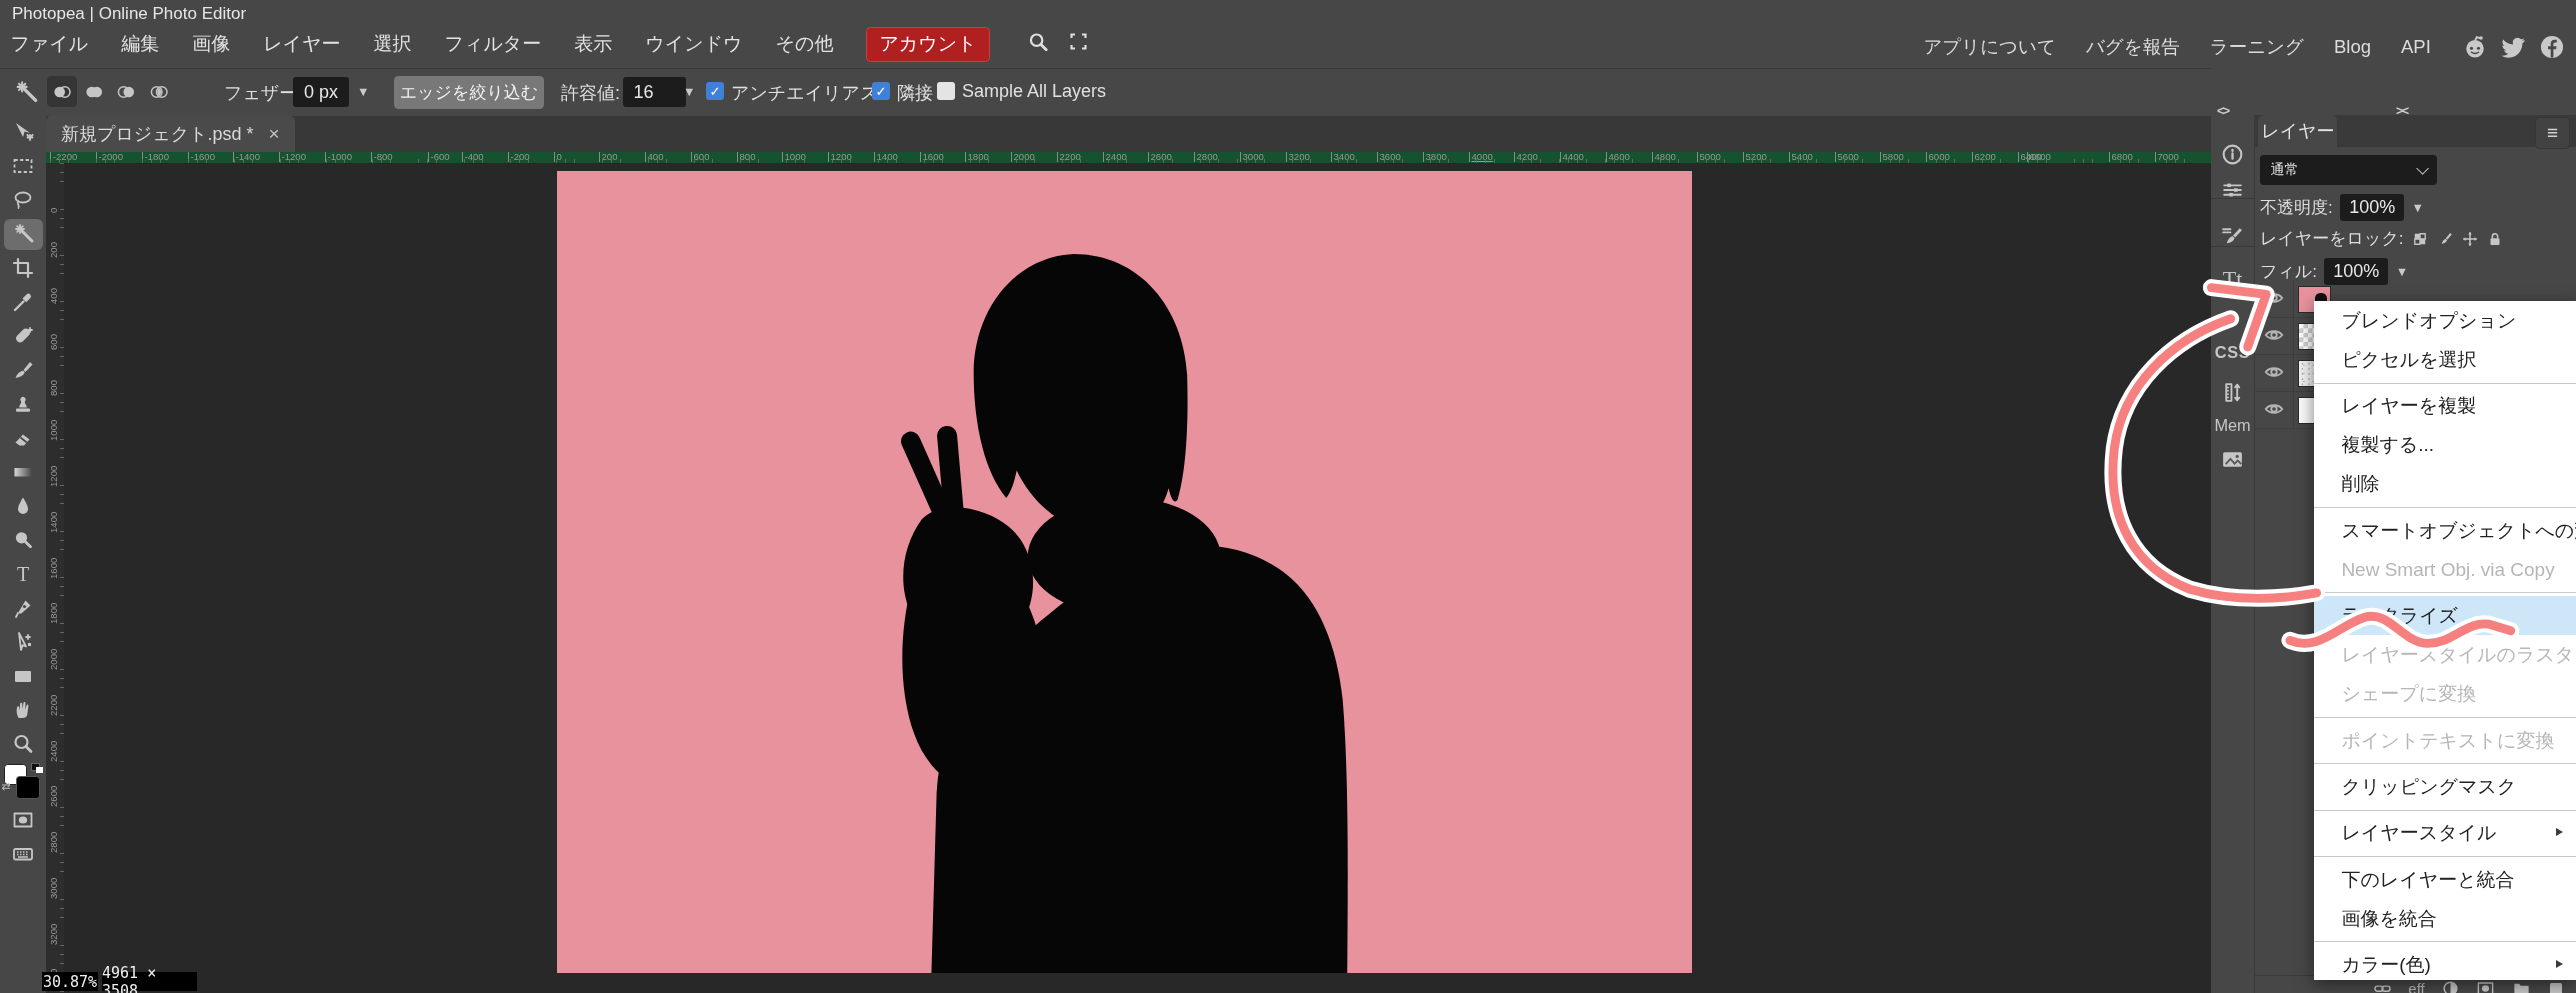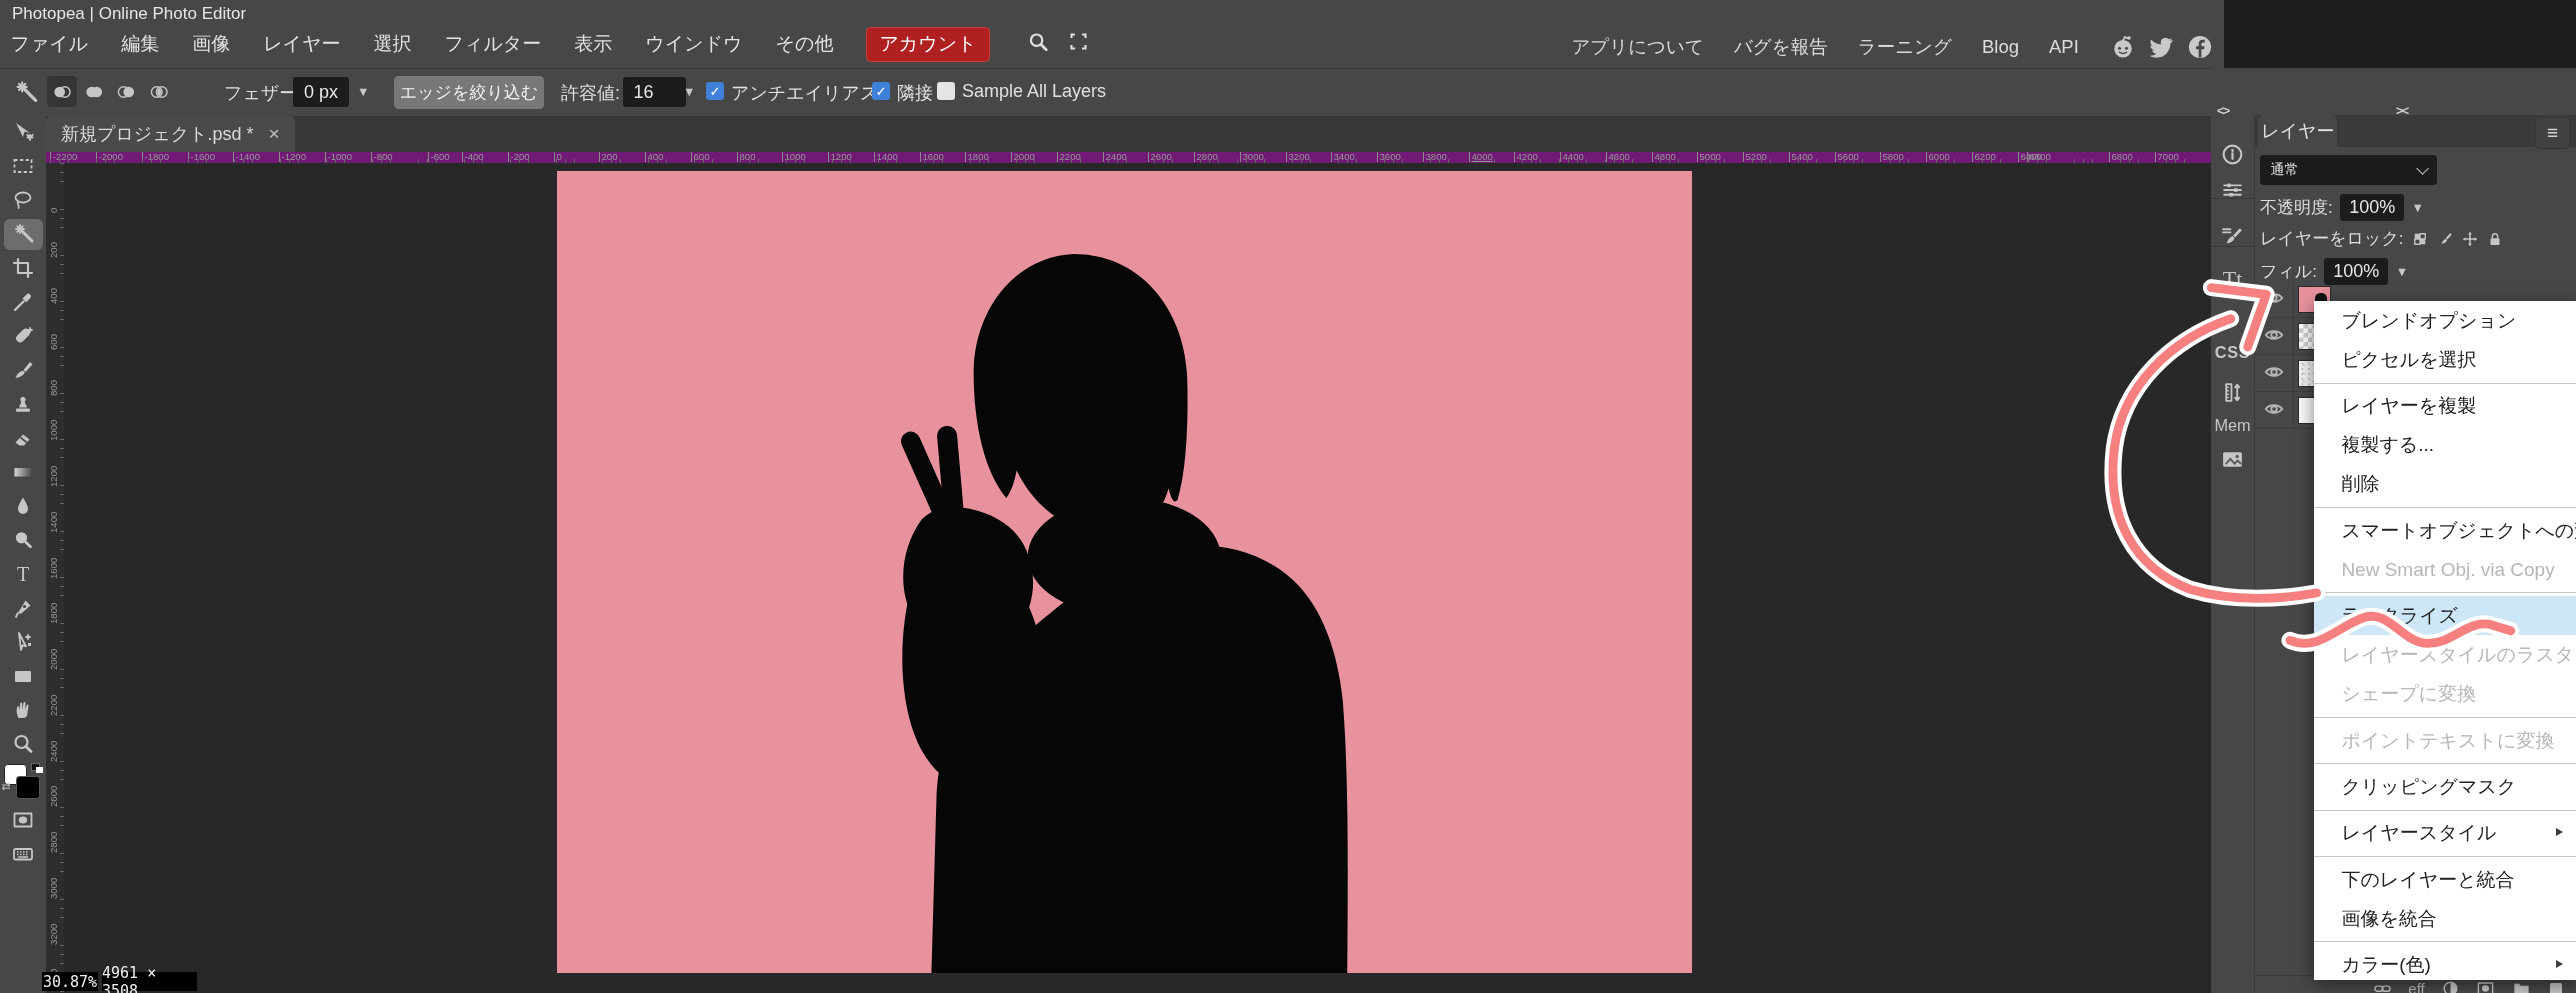--- a/index.html
+++ b/index.html
@@ -1,21 +1,21 @@
 <!DOCTYPE html>
 <html style="font-size:12px"><head>
 <meta charset="utf-8">
 <style>
   html,body{margin:0;padding:0;background:#1e1e1e}
   body{width:2576px;height:994px;position:relative;overflow:hidden;
        font-family:"Liberation Sans",sans-serif;color:#e0e0e0;-webkit-font-smoothing:antialiased}
   .abs{position:absolute}
 
   
-  #topbar{position:absolute;left:0;top:0;width:2224px;height:68px;background:#474747;z-index:5}
+  #topbar{position:absolute;left:0;top:0;width:2576px;height:68px;background:#474747;z-index:5}
   #app-title{position:absolute;left:12px;top:4.4px;font-size:17px;color:#e6e6e6}
   #menu-row{position:absolute;left:10.4px;bottom:6px;display:flex;align-items:center;gap:33px;font-size:19px;color:#e3e3e3}
   .menu-item{cursor:default}
   #account-btn{background:#b02020;border:1.5px solid #c94040;border-radius:4.4px;padding:3.7px 12px;color:#fff}
   #top-icons{display:flex;align-items:center;gap:19px;margin-left:4.4px}
   #top-right{position:absolute;right:10.4px;bottom:7.4px;display:flex;align-items:center;gap:30px;font-size:18.5px;color:#dcdcdc}
   #social{display:flex;align-items:center;gap:10.4px}
   #social svg{display:block}
 
   
@@ -45,21 +45,21 @@
   #swap-arrows{position:absolute;left:1.5px;top:19px;color:#bdbdbd;font-size:11px}
 
   
   #tabbar{position:absolute;left:46px;top:115px;width:2165px;height:37px;background:#383838;z-index:3}
   #doc-tab{position:absolute;left:0;top:0;height:37px;background:#4a4a4a;border-radius:6.7px 6.7px 0 0;
            display:flex;align-items:center;gap:15px;padding:0 15px;font-size:18px;color:#dadada}
   #tab-close{color:#c2c2c2;font-size:19px}
 
   
   #workspace{position:absolute;left:46px;top:152px;width:2165px;height:842px;background:#282828;overflow:hidden;z-index:2}
-  #h-ruler{position:absolute;left:0;top:0;width:2165px;height:11px;background:#701a75}
+  #h-ruler{position:absolute;left:0;top:0;width:2165px;height:11px;background:#14532d}
   #h-ruler::after{content:'';position:absolute;left:3.7px;right:0;bottom:0;height:3.7px;
       background:repeating-linear-gradient(90deg,#666 0 0.7px,transparent 0.7px 9.2px)}
   .hlab{position:absolute;top:0;font-size:9.6px;color:#979797;border-left:0.7px solid #8a8a8a;padding-left:1.5px;line-height:10.4px;white-space:nowrap}
   #v-ruler{position:absolute;left:0;top:11px;width:18px;height:831px;background:#2d2d2d}
   #v-ruler::after{content:'';position:absolute;top:0;bottom:0;right:0;width:3.7px;
       background:repeating-linear-gradient(180deg,#666 0 0.7px,transparent 0.7px 9.2px)}
   .vlab{position:absolute;left:1.5px;font-size:9.6px;color:#979797;transform:rotate(-90deg);transform-origin:0 0;white-space:nowrap}
   #canvas{position:absolute;left:511px;top:18.5px;width:1135px;height:802px;background:#e8929d}
   #canvas svg{display:block}
 

